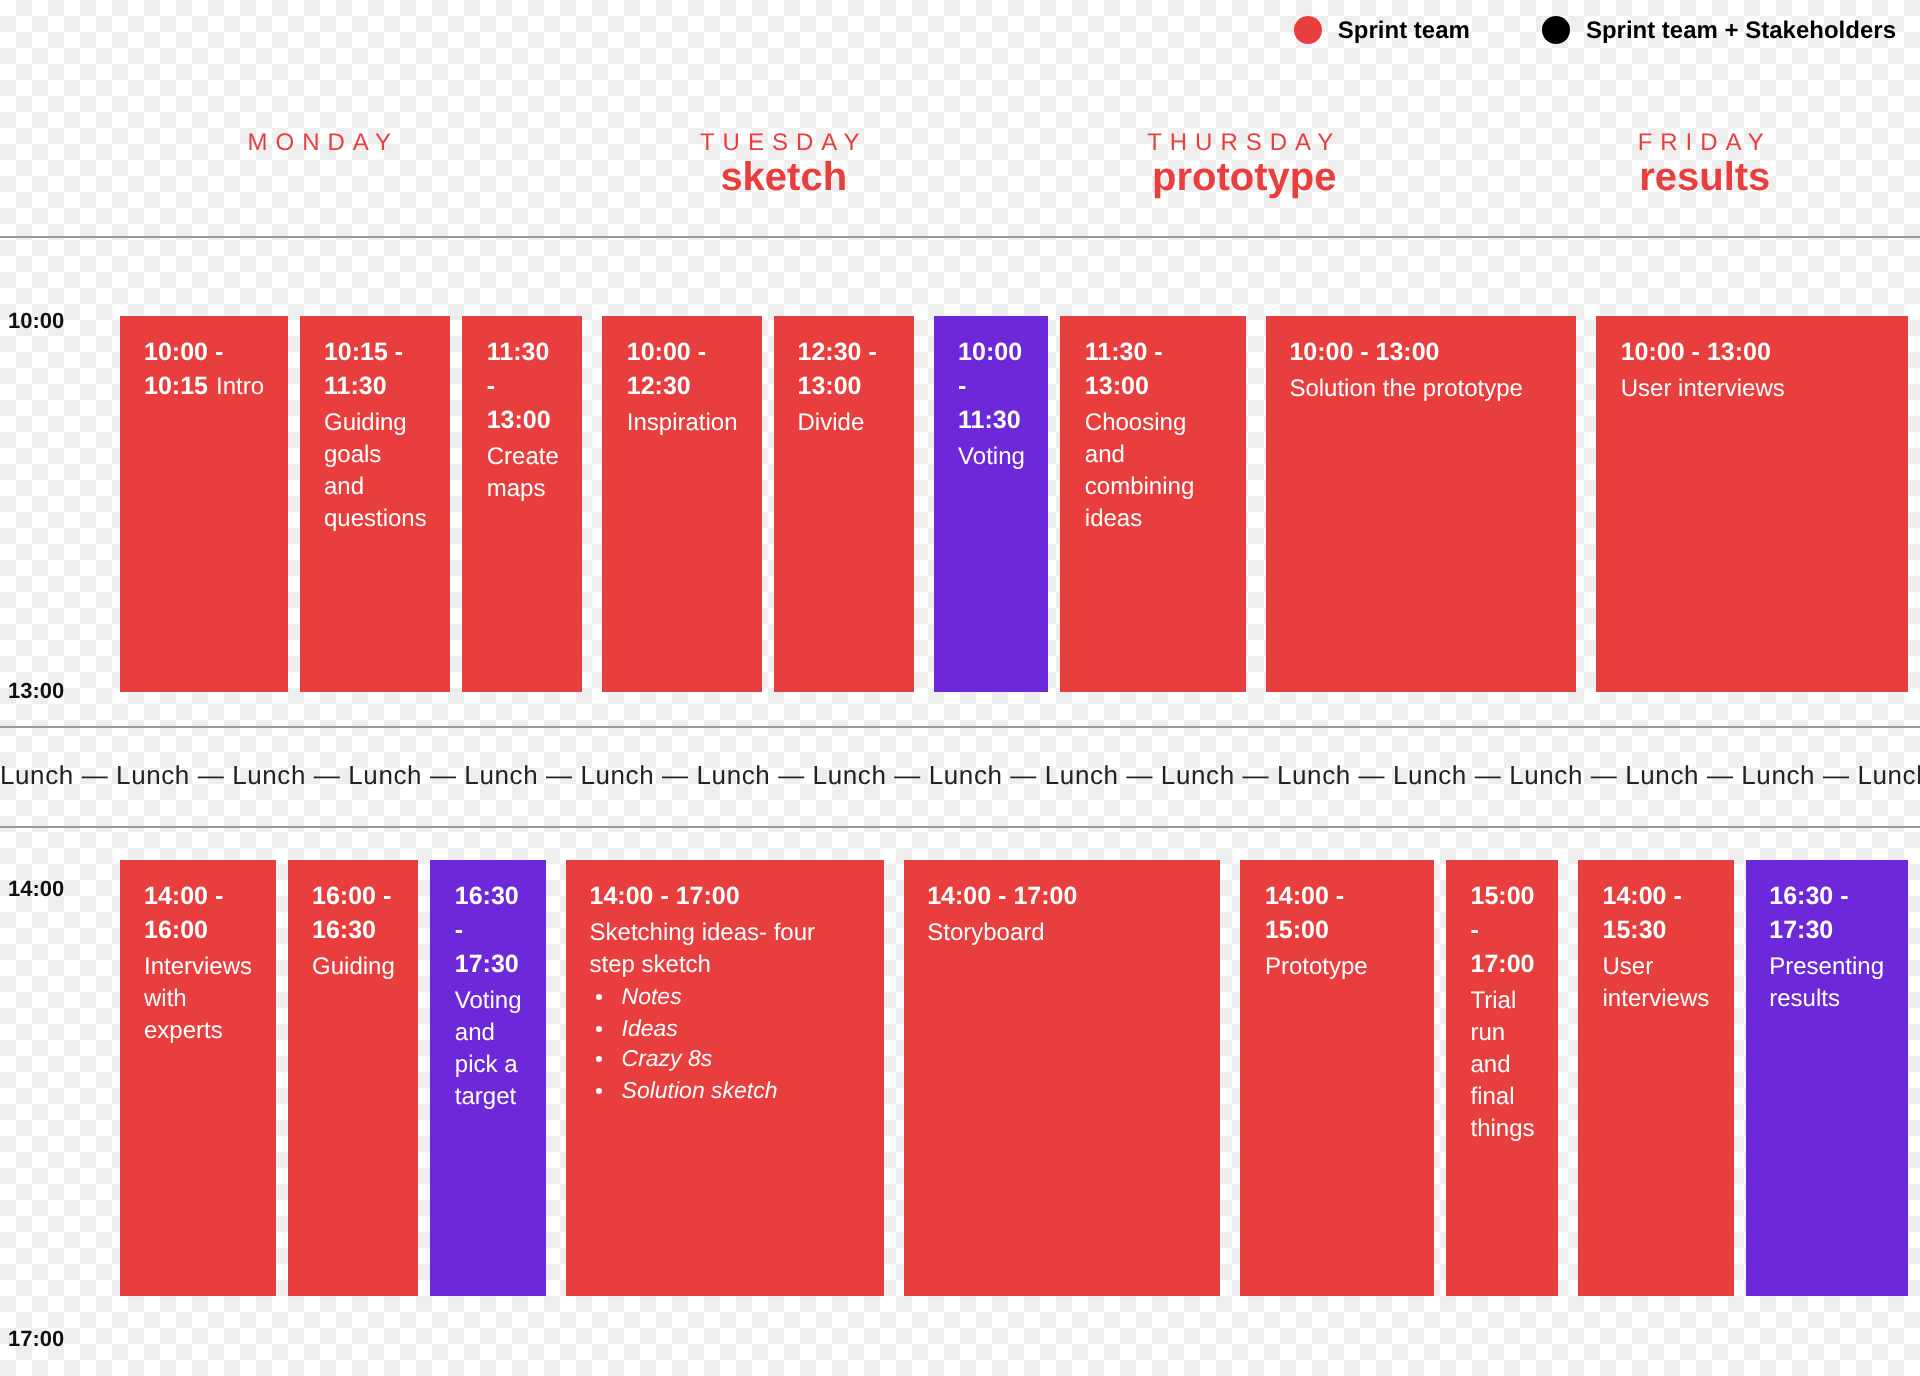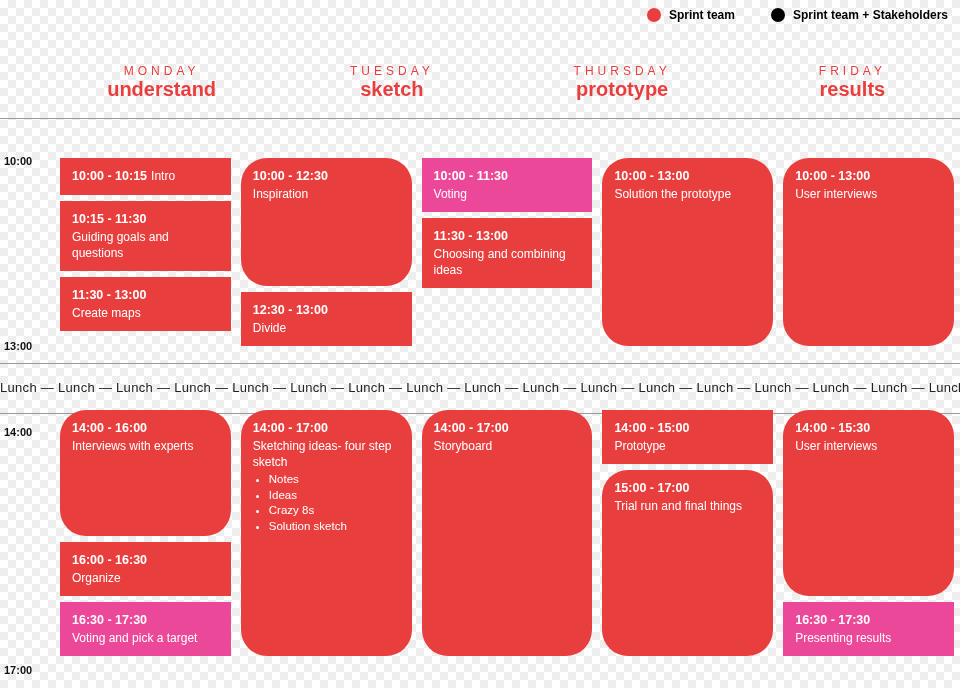--- a/index.html
+++ b/index.html
@@ -58,76 +58,75 @@
 
   .tlabel {
     position: absolute;
     left: 4px;
     font-size: 11px;
     font-weight: 600;
     color: #111;
   }
   .t-10 { top: 155px; text-align: center; }
   .t-13 { top: 340px; }
-  .t-14 { top: 426px; }
+  .t-14 { top: 439px; }
   .t-17 { top: 664px; }
 
   .lunch-row {
     position: absolute;
     top: 380px; left: 0; right: 0;
     font-size: 13px;
     color: #222;
     white-space: nowrap;
     overflow: hidden;
     letter-spacing: 0.3px;
   }
 
   .grid {
     position: absolute;
     left: 60px; right: 6px;
     display: flex;
     gap: 10px;
   }
   .grid-morning { top: 158px; height: 188px; }
-  .grid-afternoon { top: 410px; height: 246px; }
-  .col { flex: 1; display: flex; flex-direction: column; gap: 6px; }
+  .grid-afternoon { top: 430px; height: 218px; }
+  .col { flex: 1; display: flex; flex-direction: row; gap: 6px; }
 
   .card {
     color: #fff;
     padding: 10px 12px 10px 12px;
     font-size: 12px;
     line-height: 1.35;
   }
   .card.red { background: #e83e3e; }
-  .card.black { background: #ec4899; }
+  .card.black { background: #6d28d9; }
   .card .time { font-weight: 700; font-size: 12.5px; }
   .card .title { margin-top: 1px; }
-  .card ul { margin: 2px 0 0 16px; padding: 0; }
+  .card ul { margin: 2px 0 0 16px; padding: 0; font-style: italic; }
   .card li { font-size: 11.5px; }
-  .flex-fill { flex: 1; border-radius: 26px; }
+  .flex-fill { flex: 1; }
   .inline-title { display: inline; margin-left: 4px; }
 </style>
 </head>
 <body>
 
 <div class="legend">
   <div class="legend-item">
     <span class="legend-dot dot-red"></span>
     <span>Sprint team</span>
   </div>
   <div class="legend-item">
     <span class="legend-dot dot-black"></span>
     <span>Sprint team + Stakeholders</span>
   </div>
 </div>
 
 <div class="headers">
   <div class="day-head">
     <div class="small">MONDAY</div>
-    <div class="big">understand</div>
   </div>
   <div class="day-head">
     <div class="small">TUESDAY</div>
     <div class="big">sketch</div>
   </div>
   <div class="day-head">
     <div class="small">THURSDAY</div>
     <div class="big">prototype</div>
   </div>
   <div class="day-head">
@@ -165,21 +164,21 @@
       <div class="card red flex-fill"><span class="time">10:00 - 13:00</span><div class="title">Solution the prototype</div></div>
     </div>
   <div class="col">
       <div class="card red flex-fill"><span class="time">10:00 - 13:00</span><div class="title">User interviews</div></div>
     </div>
 </div>
 
 <div class="grid grid-afternoon">
   <div class="col">
       <div class="card red flex-fill"><span class="time">14:00 - 16:00</span><div class="title">Interviews with experts</div></div>
-      <div class="card red"><span class="time">16:00 - 16:30</span><div class="title">Organize</div></div>
+      <div class="card red"><span class="time">16:00 - 16:30</span><div class="title">Guiding</div></div>
       <div class="card black"><span class="time">16:30 - 17:30</span><div class="title">Voting and pick a target</div></div>
     </div>
   <div class="col">
       <div class="card red flex-fill"><span class="time">14:00 - 17:00</span><div class="title">Sketching ideas- four step sketch</div><ul>
           <li>Notes</li>
           <li>Ideas</li>
           <li>Crazy 8s</li>
           <li>Solution sketch</li>
         </ul></div>
     </div>

